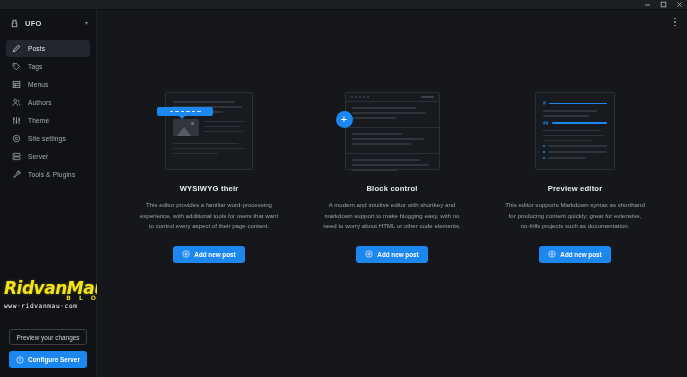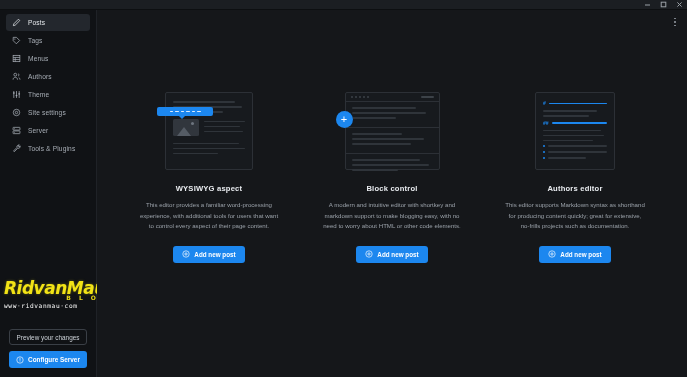--- a/index.html
+++ b/index.html
@@ -271,20 +271,32 @@
           <line x1="1.4" y1="1.4" x2="5.6" y2="5.6" stroke="#9aa0a6" stroke-width="1"></line>
           <line x1="5.6" y1="1.4" x2="1.4" y2="5.6" stroke="#9aa0a6" stroke-width="1"></line>
         </svg>
     </span>
   </div>
 
   <div class="body-row">
 
     <div class="sidebar">
 
+      <div class="brand">
+        <span class="brand-icon">
+          <svg width="9" height="9" viewBox="0 0 12 12">
+            <path d="M3 10.5V5.2a3 3 0 0 1 6 0v5.3l-1-.8-1 .8-1-.8-1 .8-1-.8z" fill="none" stroke="#c8ccd2" stroke-width="1.1" stroke-linejoin="round"></path>
+            <circle cx="4.7" cy="5.2" r=".7" fill="#c8ccd2"></circle>
+            <circle cx="7.3" cy="5.2" r=".7" fill="#c8ccd2"></circle>
+            <path d="M4.2 2.2 L4.2 1.1 M7.8 2.2 L7.8 1.1" stroke="#c8ccd2" stroke-width="1" stroke-linecap="round"></path>
+          </svg>
+        </span>
+        <span class="brand-name">UFO</span>
+        <span class="brand-caret">▾</span>
+      </div>
 
       <div class="nav">
 
         <div class="nav-item active">
           <span class="nav-icon">
             <svg width="9" height="9" viewBox="0 0 12 12">
                 <path d="M8.6 1.6l1.8 1.8L4.2 9.6 1.8 10.2l.6-2.4z" fill="none" stroke="currentColor" stroke-width="1" stroke-linejoin="round"></path>
               </svg>
           </span>
           <span class="nav-label">Posts</span>
@@ -426,21 +438,21 @@
                   <div class="ln" style="width:100%"></div>
                   <div class="ln" style="width:88%"></div>
                   <div class="ln" style="width:94%"></div>
                 </div>
               </div>
               <div class="ln" style="width:92%"></div>
               <div class="ln" style="width:100%"></div>
               <div class="ln" style="width:62%"></div>
             </div>
           </div>
-          <div class="card-title">WYSIWYG aspect</div>
+          <div class="card-title">WYSIWYG their</div>
           <div class="card-desc">This editor provides a familiar word-processing experience, with additional tools for users that want to control every aspect of their page content.</div>
           <button class="card-btn">
             <span class="bicon">
               <svg width="8" height="8" viewBox="0 0 12 12">
                   <circle cx="6" cy="6" r="4.8" fill="none" stroke="#fff" stroke-width="1"></circle>
                   <line x1="6" y1="3.8" x2="6" y2="8.2" stroke="#fff" stroke-width="1" stroke-linecap="round"></line>
                   <line x1="3.8" y1="6" x2="8.2" y2="6" stroke="#fff" stroke-width="1" stroke-linecap="round"></line>
                 </svg>
             </span>
             <span>Add new post</span>
@@ -517,21 +529,21 @@
               <div class="md-row">
                   <span class="md-bullet"></span>
                   <span class="md-line" style="flex:1 1 auto;"></span>
                 </div>
               <div class="md-row">
                   <span class="md-bullet"></span>
                   <span class="md-line" style="flex:0 0 60%;"></span>
                 </div>
             </div>
           </div>
-          <div class="card-title">Authors editor</div>
+          <div class="card-title">Preview editor</div>
           <div class="card-desc">This editor supports Markdown syntax as shorthand for producing content quickly; great for extensive, no-frills projects such as documentation.</div>
           <button class="card-btn">
             <span class="bicon">
               <svg width="8" height="8" viewBox="0 0 12 12">
                   <circle cx="6" cy="6" r="4.8" fill="none" stroke="#fff" stroke-width="1"></circle>
                   <line x1="6" y1="3.8" x2="6" y2="8.2" stroke="#fff" stroke-width="1" stroke-linecap="round"></line>
                   <line x1="3.8" y1="6" x2="8.2" y2="6" stroke="#fff" stroke-width="1" stroke-linecap="round"></line>
                 </svg>
             </span>
             <span>Add new post</span>

